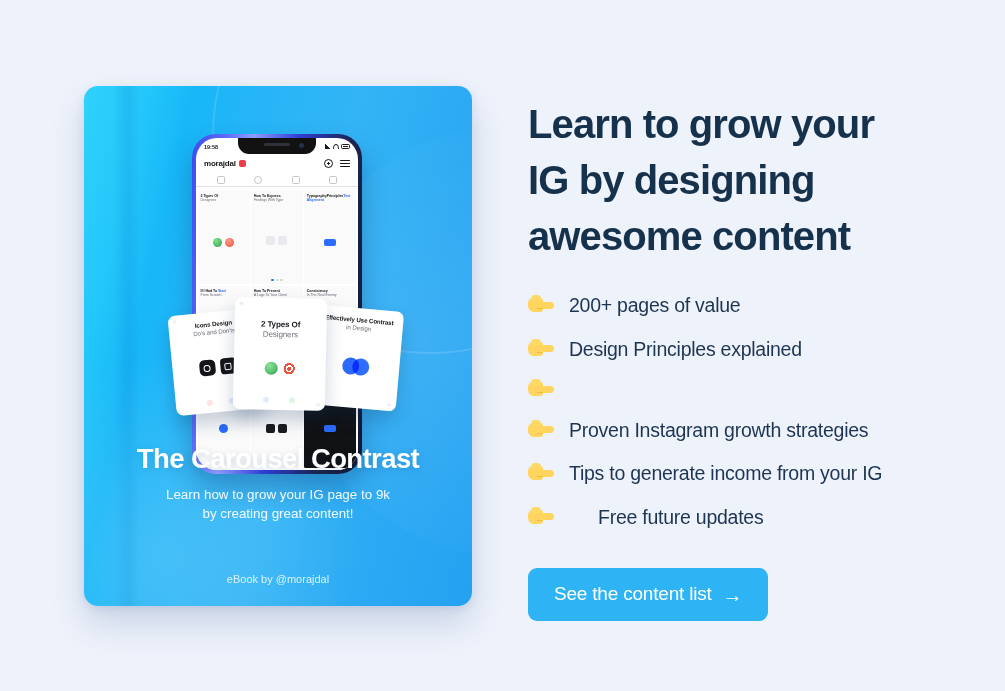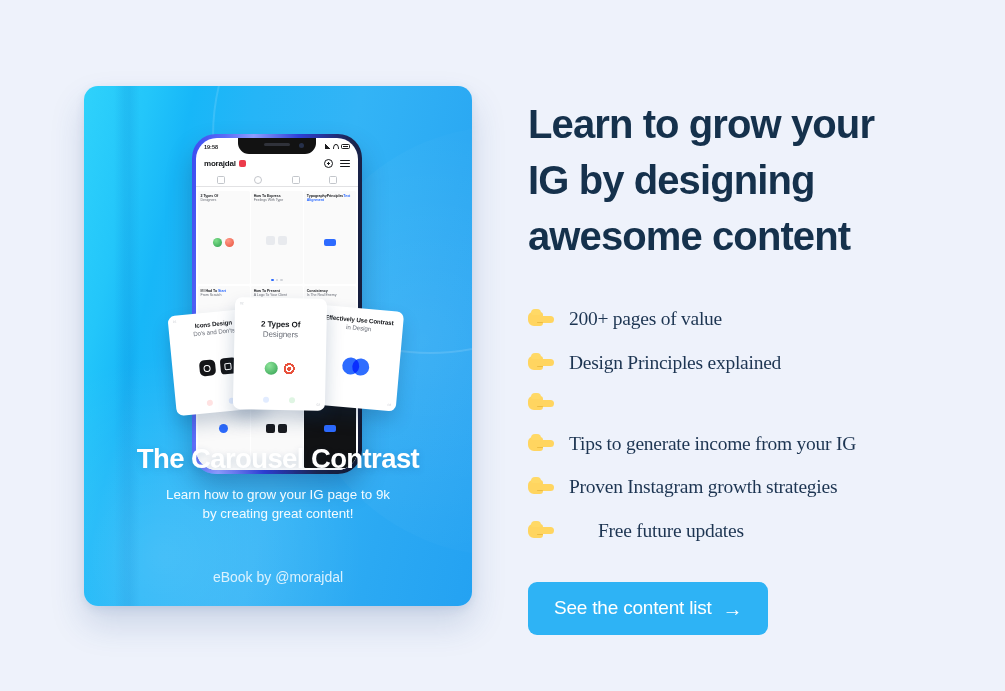--- a/index.html
+++ b/index.html
@@ -332,44 +332,43 @@
     font-size: 13.4px;
     line-height: 18.5px;
     color: #f2fbff;
     font-weight: 400;
   }
   .cover-credit {
     position: absolute;
     left: 0; right: 0;
     bottom: 21px;
     text-align: center;
-    font-size: 14px;
+    font-size: 11px;
     color: #e8f7ff;
     opacity: .92;
   }
 
   
   .content {
     position: absolute;
     left: 528px;
     top: 96px;
     width: 430px;
   }
   .headline {
     font-size: 40px;
     line-height: 56px;
     font-weight: 700;
     color: #15314c;
     letter-spacing: -0.9px;
     white-space: pre-line;
   }
   .features {
-    margin-top: 42px;
+    margin-top: 28px;
     list-style: none;
-    font-family: Liberation Serif, serif;
   }
   .feature {
     display: flex;
     align-items: center;
     gap: 15px;
     margin-bottom: 17.5px;
   }
   .feature:last-child { margin-bottom: 0; gap: 44px; }
   .point-icon {
     width: 26px;
@@ -642,30 +641,30 @@
             <span class="crease"></span>
         </span>
       </li>
       <li class="feature">
         <span class="point-icon">
           <span class="palm"></span>
             <span class="thumb"></span>
             <span class="finger"></span>
             <span class="crease"></span>
         </span>
-        <span class="feature-text">Tips to generate income from your IG</span>
+        <span class="feature-text">Proven Instagram growth strategies</span>
       </li>
       <li class="feature">
         <span class="point-icon">
           <span class="palm"></span>
             <span class="thumb"></span>
             <span class="finger"></span>
             <span class="crease"></span>
         </span>
-        <span class="feature-text">Proven Instagram growth strategies</span>
+        <span class="feature-text">Tips to generate income from your IG</span>
       </li>
       <li class="feature">
         <span class="point-icon">
           <span class="palm"></span>
             <span class="thumb"></span>
             <span class="finger"></span>
             <span class="crease"></span>
         </span>
         <span class="feature-text">Free future updates</span>
       </li>

